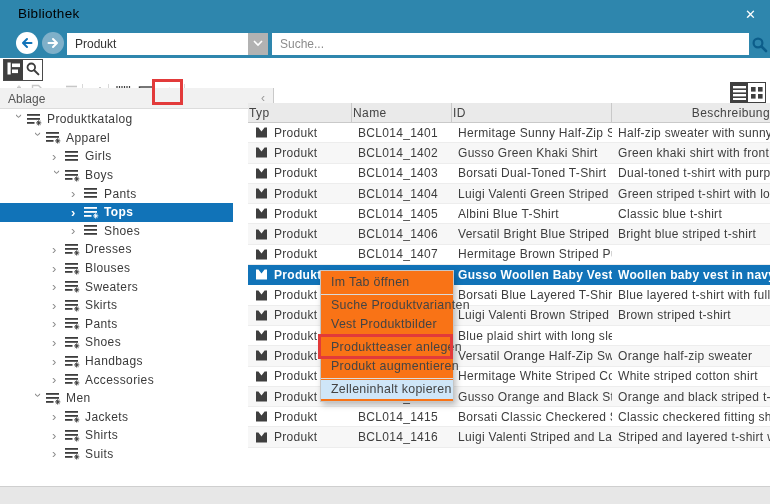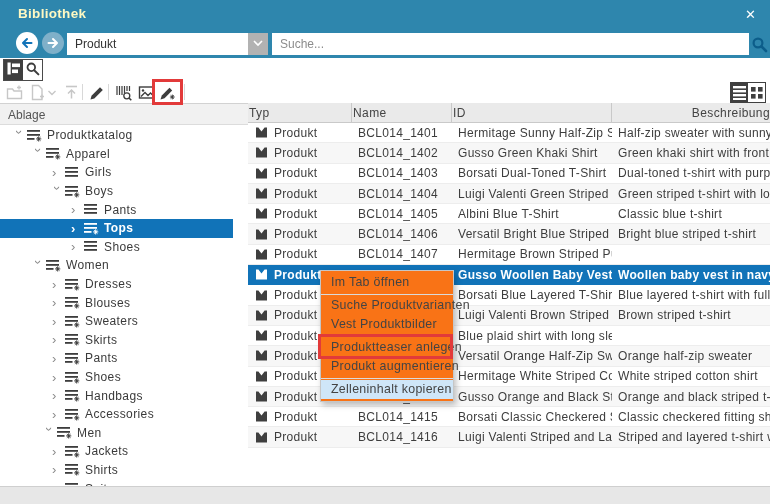--- a/index.html
+++ b/index.html
@@ -1,20 +1,20 @@
 <!DOCTYPE html>
 <html><head>
 <meta charset="utf-8">
 <style>
   html,body{margin:0;padding:0;background:#fff;}
   #app{position:relative;width:770px;height:504px;overflow:hidden;
        font-family:"Liberation Sans",sans-serif;font-size:12px;color:#3d3d3d;background:#fff;}
   
   .titlebar{position:absolute;left:0;top:0;width:770px;height:28px;background:#2e86ad;}
-  .title{position:absolute;left:18px;top:6px;color:#fef9c3;font-weight:bold;font-size:13.5px;letter-spacing:.3px;}
+  .title{position:absolute;left:18px;top:6px;color:#000000;font-weight:normal;font-size:13.5px;letter-spacing:.3px;}
   .close-btn{position:absolute;right:10px;top:5px;color:#fff;font-size:13px;cursor:pointer;padding:2px 4px;}
   
   .navbar{position:absolute;left:0;top:28px;width:770px;height:30px;background:#2e86ad;}
   .circle-btn{position:absolute;top:32px;width:22px;height:22px;border-radius:50%;}
   .back-btn{left:16px;background:#fff;}
   .fwd-btn{left:42px;background:#7fb0c9;}
   .circle-btn svg{position:absolute;left:3px;top:3px;}
   .type-select{position:absolute;left:67px;top:33px;width:201px;height:22px;background:#fff;box-sizing:border-box;}
   .type-select .val{position:absolute;left:8px;top:4px;color:#333;}
   .type-select .dd{position:absolute;right:0;top:0;width:20px;height:22px;background:#b2b2b2;}
@@ -34,21 +34,21 @@
   
   .toolbar{position:absolute;left:0;top:81px;width:770px;height:23px;background:#fff;border-bottom:1px solid #d2d2d2;box-sizing:border-box;}
   .tb{position:absolute;top:2px;width:20px;height:19px;display:flex;align-items:center;justify-content:center;color:#3d3d3d;}
   .tb.disabled{color:#c7c7c7;}
   .tb-sep{position:absolute;top:3px;width:1px;height:16px;background:#d8d8d8;}
   .view-toggle{position:absolute;top:1px;right:4px;display:flex;}
   .vt{width:18px;height:21px;display:flex;align-items:center;justify-content:center;box-sizing:border-box;}
   .vt.list{background:#3f3f3f;}
   .vt.grid{background:#fff;border:1px solid #3f3f3f;border-left:none;}
   
-  .sidebar{position:absolute;left:0;top:104px;width:274px;height:382px;background:#fff;border-right:1px solid #c9c9c9;box-sizing:border-box;}
+  .sidebar{position:absolute;left:0;top:88px;width:274px;height:382px;background:#fff;border-right:1px solid #c9c9c9;box-sizing:border-box;}
   .panel-head{position:absolute;left:0;top:0;width:100%;height:21px;background:#f1f1f1;border-bottom:1px solid #dcdcdc;box-sizing:border-box;}
   .panel-title{position:absolute;left:8px;top:4px;color:#555;}
   .panel-collapse{position:absolute;right:8px;top:3px;color:#999;font-size:12px;}
   .tree{position:absolute;left:0;top:22px;width:233px;bottom:0;overflow:hidden;}
   .tree-row{height:18.6px;display:flex;align-items:center;white-space:nowrap;cursor:pointer;letter-spacing:.4px;color:#3a3a3a;}
   .tree-row .chev{display:inline-block;width:11px;color:#8a8a8a;font-size:13px;line-height:11px;flex:0 0 11px;}
   .tree-row.expanded .chev{transform:rotate(90deg);}
   .tree-row .t-icon{display:inline-block;margin:0 5px 0 2px;color:#3d3d3d;flex:0 0 15px;height:13px;}
   .tree-row .l3f{display:none;}
   .tree-row.plain .l3s,.tree-row.plain .star{display:none;}
@@ -338,156 +338,141 @@
         <rect y="5" width="13" height="1.8" fill="currentColor"></rect>
         <rect class="l3s" y="9" width="7.5" height="1.8" fill="currentColor"></rect>
         <rect class="l3f" y="9" width="13" height="1.8" fill="currentColor"></rect>
         <g class="star" stroke="currentColor" stroke-width="1" fill="none">
           <path d="M11.7 7.3v5.2M9.1 9.9h5.2M9.9 8.1l3.6 3.6M13.5 8.1l-3.6 3.6"></path>
         </g>
       </svg>
     </span>
     <span>Shoes</span>
   </div>
+        <div class="tree-row" style="padding-left: 52px;">
+    <span class="chev">›</span>
+    <span class="t-icon">
+      <svg width="15" height="13" viewBox="0 0 15 13">
+        <rect y="1" width="13" height="1.8" fill="currentColor"></rect>
+        <rect y="5" width="13" height="1.8" fill="currentColor"></rect>
+        <rect class="l3s" y="9" width="7.5" height="1.8" fill="currentColor"></rect>
+        <rect class="l3f" y="9" width="13" height="1.8" fill="currentColor"></rect>
+        <g class="star" stroke="currentColor" stroke-width="1" fill="none">
+          <path d="M11.7 7.3v5.2M9.1 9.9h5.2M9.9 8.1l3.6 3.6M13.5 8.1l-3.6 3.6"></path>
+        </g>
+      </svg>
+    </span>
+    <span>Dresses</span>
+  </div>
+        <div class="tree-row" style="padding-left: 52px;">
+    <span class="chev">›</span>
+    <span class="t-icon">
+      <svg width="15" height="13" viewBox="0 0 15 13">
+        <rect y="1" width="13" height="1.8" fill="currentColor"></rect>
+        <rect y="5" width="13" height="1.8" fill="currentColor"></rect>
+        <rect class="l3s" y="9" width="7.5" height="1.8" fill="currentColor"></rect>
+        <rect class="l3f" y="9" width="13" height="1.8" fill="currentColor"></rect>
+        <g class="star" stroke="currentColor" stroke-width="1" fill="none">
+          <path d="M11.7 7.3v5.2M9.1 9.9h5.2M9.9 8.1l3.6 3.6M13.5 8.1l-3.6 3.6"></path>
+        </g>
+      </svg>
+    </span>
+    <span>Blouses</span>
+  </div>
+        <div class="tree-row" style="padding-left: 52px;">
+    <span class="chev">›</span>
+    <span class="t-icon">
+      <svg width="15" height="13" viewBox="0 0 15 13">
+        <rect y="1" width="13" height="1.8" fill="currentColor"></rect>
+        <rect y="5" width="13" height="1.8" fill="currentColor"></rect>
+        <rect class="l3s" y="9" width="7.5" height="1.8" fill="currentColor"></rect>
+        <rect class="l3f" y="9" width="13" height="1.8" fill="currentColor"></rect>
+        <g class="star" stroke="currentColor" stroke-width="1" fill="none">
+          <path d="M11.7 7.3v5.2M9.1 9.9h5.2M9.9 8.1l3.6 3.6M13.5 8.1l-3.6 3.6"></path>
+        </g>
+      </svg>
+    </span>
+    <span>Sweaters</span>
+  </div>
+        <div class="tree-row" style="padding-left: 52px;">
+    <span class="chev">›</span>
+    <span class="t-icon">
+      <svg width="15" height="13" viewBox="0 0 15 13">
+        <rect y="1" width="13" height="1.8" fill="currentColor"></rect>
+        <rect y="5" width="13" height="1.8" fill="currentColor"></rect>
+        <rect class="l3s" y="9" width="7.5" height="1.8" fill="currentColor"></rect>
+        <rect class="l3f" y="9" width="13" height="1.8" fill="currentColor"></rect>
+        <g class="star" stroke="currentColor" stroke-width="1" fill="none">
+          <path d="M11.7 7.3v5.2M9.1 9.9h5.2M9.9 8.1l3.6 3.6M13.5 8.1l-3.6 3.6"></path>
+        </g>
+      </svg>
+    </span>
+    <span>Skirts</span>
+  </div>
+        <div class="tree-row" style="padding-left: 52px;">
+    <span class="chev">›</span>
+    <span class="t-icon">
+      <svg width="15" height="13" viewBox="0 0 15 13">
+        <rect y="1" width="13" height="1.8" fill="currentColor"></rect>
+        <rect y="5" width="13" height="1.8" fill="currentColor"></rect>
+        <rect class="l3s" y="9" width="7.5" height="1.8" fill="currentColor"></rect>
+        <rect class="l3f" y="9" width="13" height="1.8" fill="currentColor"></rect>
+        <g class="star" stroke="currentColor" stroke-width="1" fill="none">
+          <path d="M11.7 7.3v5.2M9.1 9.9h5.2M9.9 8.1l3.6 3.6M13.5 8.1l-3.6 3.6"></path>
+        </g>
+      </svg>
+    </span>
+    <span>Pants</span>
+  </div>
+        <div class="tree-row" style="padding-left: 52px;">
+    <span class="chev">›</span>
+    <span class="t-icon">
+      <svg width="15" height="13" viewBox="0 0 15 13">
+        <rect y="1" width="13" height="1.8" fill="currentColor"></rect>
+        <rect y="5" width="13" height="1.8" fill="currentColor"></rect>
+        <rect class="l3s" y="9" width="7.5" height="1.8" fill="currentColor"></rect>
+        <rect class="l3f" y="9" width="13" height="1.8" fill="currentColor"></rect>
+        <g class="star" stroke="currentColor" stroke-width="1" fill="none">
+          <path d="M11.7 7.3v5.2M9.1 9.9h5.2M9.9 8.1l3.6 3.6M13.5 8.1l-3.6 3.6"></path>
+        </g>
+      </svg>
+    </span>
+    <span>Shoes</span>
+  </div>
+        <div class="tree-row" style="padding-left: 52px;">
+    <span class="chev">›</span>
+    <span class="t-icon">
+      <svg width="15" height="13" viewBox="0 0 15 13">
+        <rect y="1" width="13" height="1.8" fill="currentColor"></rect>
+        <rect y="5" width="13" height="1.8" fill="currentColor"></rect>
+        <rect class="l3s" y="9" width="7.5" height="1.8" fill="currentColor"></rect>
+        <rect class="l3f" y="9" width="13" height="1.8" fill="currentColor"></rect>
+        <g class="star" stroke="currentColor" stroke-width="1" fill="none">
+          <path d="M11.7 7.3v5.2M9.1 9.9h5.2M9.9 8.1l3.6 3.6M13.5 8.1l-3.6 3.6"></path>
+        </g>
+      </svg>
+    </span>
+    <span>Handbags</span>
+  </div>
+        <div class="tree-row" style="padding-left: 52px;">
+    <span class="chev">›</span>
+    <span class="t-icon">
+      <svg width="15" height="13" viewBox="0 0 15 13">
+        <rect y="1" width="13" height="1.8" fill="currentColor"></rect>
+        <rect y="5" width="13" height="1.8" fill="currentColor"></rect>
+        <rect class="l3s" y="9" width="7.5" height="1.8" fill="currentColor"></rect>
+        <rect class="l3f" y="9" width="13" height="1.8" fill="currentColor"></rect>
+        <g class="star" stroke="currentColor" stroke-width="1" fill="none">
+          <path d="M11.7 7.3v5.2M9.1 9.9h5.2M9.9 8.1l3.6 3.6M13.5 8.1l-3.6 3.6"></path>
+        </g>
+      </svg>
+    </span>
+    <span>Accessories</span>
+  </div>
         <div class="tree-row expanded" style="padding-left: 33px;">
-    <span class="chev">›</span>
-    <span class="t-icon">
-      <svg width="15" height="13" viewBox="0 0 15 13">
-        <rect y="1" width="13" height="1.8" fill="currentColor"></rect>
-        <rect y="5" width="13" height="1.8" fill="currentColor"></rect>
-        <rect class="l3s" y="9" width="7.5" height="1.8" fill="currentColor"></rect>
-        <rect class="l3f" y="9" width="13" height="1.8" fill="currentColor"></rect>
-        <g class="star" stroke="currentColor" stroke-width="1" fill="none">
-          <path d="M11.7 7.3v5.2M9.1 9.9h5.2M9.9 8.1l3.6 3.6M13.5 8.1l-3.6 3.6"></path>
-        </g>
-      </svg>
-    </span>
-    <span>Women</span>
-  </div>
-        <div class="tree-row" style="padding-left: 52px;">
-    <span class="chev">›</span>
-    <span class="t-icon">
-      <svg width="15" height="13" viewBox="0 0 15 13">
-        <rect y="1" width="13" height="1.8" fill="currentColor"></rect>
-        <rect y="5" width="13" height="1.8" fill="currentColor"></rect>
-        <rect class="l3s" y="9" width="7.5" height="1.8" fill="currentColor"></rect>
-        <rect class="l3f" y="9" width="13" height="1.8" fill="currentColor"></rect>
-        <g class="star" stroke="currentColor" stroke-width="1" fill="none">
-          <path d="M11.7 7.3v5.2M9.1 9.9h5.2M9.9 8.1l3.6 3.6M13.5 8.1l-3.6 3.6"></path>
-        </g>
-      </svg>
-    </span>
-    <span>Dresses</span>
-  </div>
-        <div class="tree-row" style="padding-left: 52px;">
-    <span class="chev">›</span>
-    <span class="t-icon">
-      <svg width="15" height="13" viewBox="0 0 15 13">
-        <rect y="1" width="13" height="1.8" fill="currentColor"></rect>
-        <rect y="5" width="13" height="1.8" fill="currentColor"></rect>
-        <rect class="l3s" y="9" width="7.5" height="1.8" fill="currentColor"></rect>
-        <rect class="l3f" y="9" width="13" height="1.8" fill="currentColor"></rect>
-        <g class="star" stroke="currentColor" stroke-width="1" fill="none">
-          <path d="M11.7 7.3v5.2M9.1 9.9h5.2M9.9 8.1l3.6 3.6M13.5 8.1l-3.6 3.6"></path>
-        </g>
-      </svg>
-    </span>
-    <span>Blouses</span>
-  </div>
-        <div class="tree-row" style="padding-left: 52px;">
-    <span class="chev">›</span>
-    <span class="t-icon">
-      <svg width="15" height="13" viewBox="0 0 15 13">
-        <rect y="1" width="13" height="1.8" fill="currentColor"></rect>
-        <rect y="5" width="13" height="1.8" fill="currentColor"></rect>
-        <rect class="l3s" y="9" width="7.5" height="1.8" fill="currentColor"></rect>
-        <rect class="l3f" y="9" width="13" height="1.8" fill="currentColor"></rect>
-        <g class="star" stroke="currentColor" stroke-width="1" fill="none">
-          <path d="M11.7 7.3v5.2M9.1 9.9h5.2M9.9 8.1l3.6 3.6M13.5 8.1l-3.6 3.6"></path>
-        </g>
-      </svg>
-    </span>
-    <span>Sweaters</span>
-  </div>
-        <div class="tree-row" style="padding-left: 52px;">
-    <span class="chev">›</span>
-    <span class="t-icon">
-      <svg width="15" height="13" viewBox="0 0 15 13">
-        <rect y="1" width="13" height="1.8" fill="currentColor"></rect>
-        <rect y="5" width="13" height="1.8" fill="currentColor"></rect>
-        <rect class="l3s" y="9" width="7.5" height="1.8" fill="currentColor"></rect>
-        <rect class="l3f" y="9" width="13" height="1.8" fill="currentColor"></rect>
-        <g class="star" stroke="currentColor" stroke-width="1" fill="none">
-          <path d="M11.7 7.3v5.2M9.1 9.9h5.2M9.9 8.1l3.6 3.6M13.5 8.1l-3.6 3.6"></path>
-        </g>
-      </svg>
-    </span>
-    <span>Skirts</span>
-  </div>
-        <div class="tree-row" style="padding-left: 52px;">
-    <span class="chev">›</span>
-    <span class="t-icon">
-      <svg width="15" height="13" viewBox="0 0 15 13">
-        <rect y="1" width="13" height="1.8" fill="currentColor"></rect>
-        <rect y="5" width="13" height="1.8" fill="currentColor"></rect>
-        <rect class="l3s" y="9" width="7.5" height="1.8" fill="currentColor"></rect>
-        <rect class="l3f" y="9" width="13" height="1.8" fill="currentColor"></rect>
-        <g class="star" stroke="currentColor" stroke-width="1" fill="none">
-          <path d="M11.7 7.3v5.2M9.1 9.9h5.2M9.9 8.1l3.6 3.6M13.5 8.1l-3.6 3.6"></path>
-        </g>
-      </svg>
-    </span>
-    <span>Pants</span>
-  </div>
-        <div class="tree-row" style="padding-left: 52px;">
-    <span class="chev">›</span>
-    <span class="t-icon">
-      <svg width="15" height="13" viewBox="0 0 15 13">
-        <rect y="1" width="13" height="1.8" fill="currentColor"></rect>
-        <rect y="5" width="13" height="1.8" fill="currentColor"></rect>
-        <rect class="l3s" y="9" width="7.5" height="1.8" fill="currentColor"></rect>
-        <rect class="l3f" y="9" width="13" height="1.8" fill="currentColor"></rect>
-        <g class="star" stroke="currentColor" stroke-width="1" fill="none">
-          <path d="M11.7 7.3v5.2M9.1 9.9h5.2M9.9 8.1l3.6 3.6M13.5 8.1l-3.6 3.6"></path>
-        </g>
-      </svg>
-    </span>
-    <span>Shoes</span>
-  </div>
-        <div class="tree-row" style="padding-left: 52px;">
-    <span class="chev">›</span>
-    <span class="t-icon">
-      <svg width="15" height="13" viewBox="0 0 15 13">
-        <rect y="1" width="13" height="1.8" fill="currentColor"></rect>
-        <rect y="5" width="13" height="1.8" fill="currentColor"></rect>
-        <rect class="l3s" y="9" width="7.5" height="1.8" fill="currentColor"></rect>
-        <rect class="l3f" y="9" width="13" height="1.8" fill="currentColor"></rect>
-        <g class="star" stroke="currentColor" stroke-width="1" fill="none">
-          <path d="M11.7 7.3v5.2M9.1 9.9h5.2M9.9 8.1l3.6 3.6M13.5 8.1l-3.6 3.6"></path>
-        </g>
-      </svg>
-    </span>
-    <span>Handbags</span>
-  </div>
-        <div class="tree-row" style="padding-left: 52px;">
-    <span class="chev">›</span>
-    <span class="t-icon">
-      <svg width="15" height="13" viewBox="0 0 15 13">
-        <rect y="1" width="13" height="1.8" fill="currentColor"></rect>
-        <rect y="5" width="13" height="1.8" fill="currentColor"></rect>
-        <rect class="l3s" y="9" width="7.5" height="1.8" fill="currentColor"></rect>
-        <rect class="l3f" y="9" width="13" height="1.8" fill="currentColor"></rect>
-        <g class="star" stroke="currentColor" stroke-width="1" fill="none">
-          <path d="M11.7 7.3v5.2M9.1 9.9h5.2M9.9 8.1l3.6 3.6M13.5 8.1l-3.6 3.6"></path>
-        </g>
-      </svg>
-    </span>
-    <span>Accessories</span>
-  </div>
-        <div class="tree-row expanded" style="padding-left: 44px;">
     <span class="chev">›</span>
     <span class="t-icon">
       <svg width="15" height="13" viewBox="0 0 15 13">
         <rect y="1" width="13" height="1.8" fill="currentColor"></rect>
         <rect y="5" width="13" height="1.8" fill="currentColor"></rect>
         <rect class="l3s" y="9" width="7.5" height="1.8" fill="currentColor"></rect>
         <rect class="l3f" y="9" width="13" height="1.8" fill="currentColor"></rect>
         <g class="star" stroke="currentColor" stroke-width="1" fill="none">
           <path d="M11.7 7.3v5.2M9.1 9.9h5.2M9.9 8.1l3.6 3.6M13.5 8.1l-3.6 3.6"></path>
         </g>

